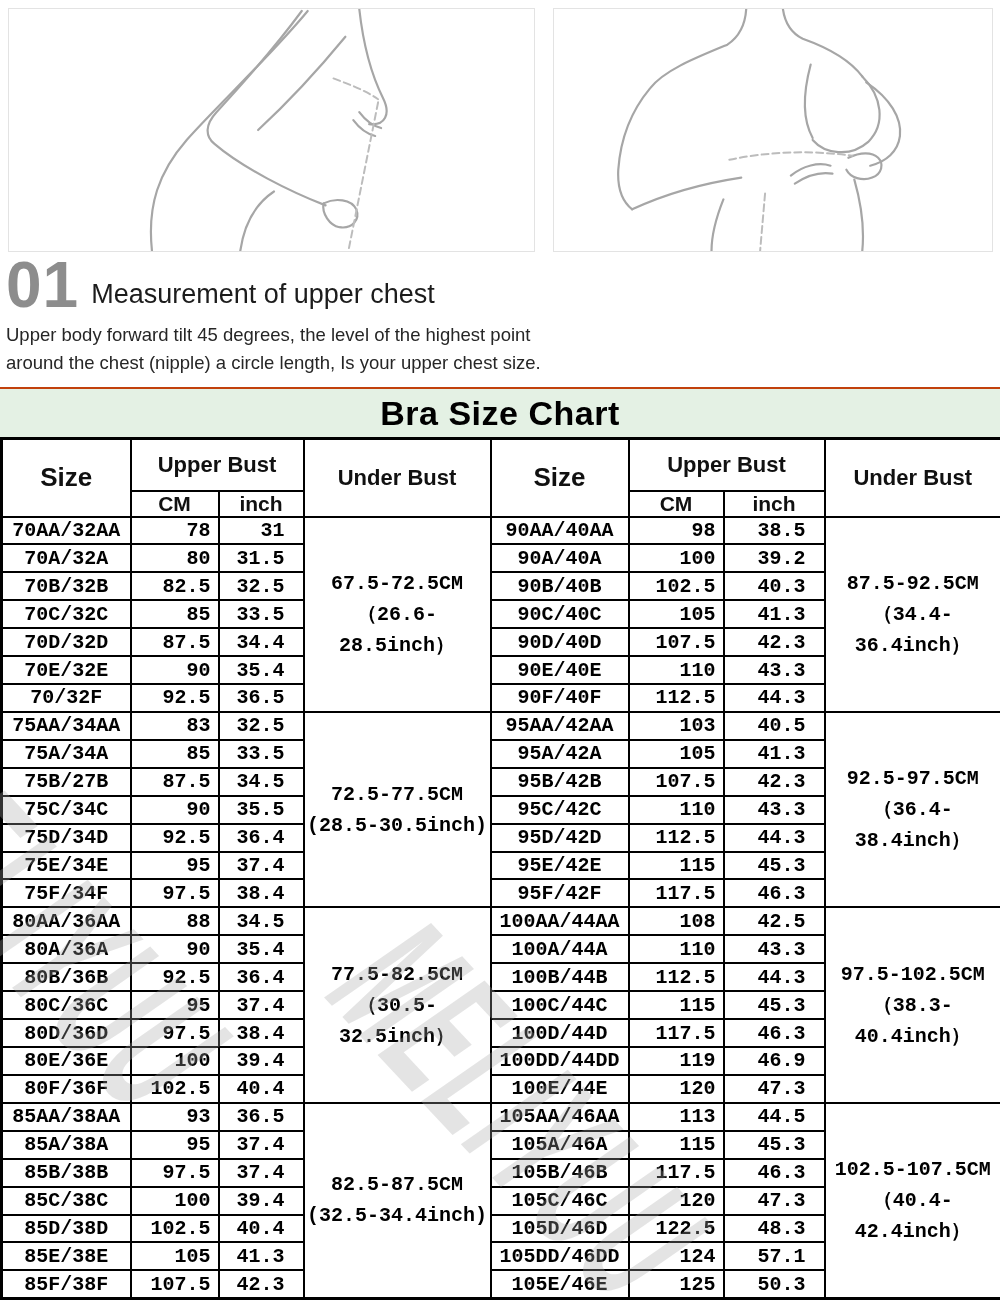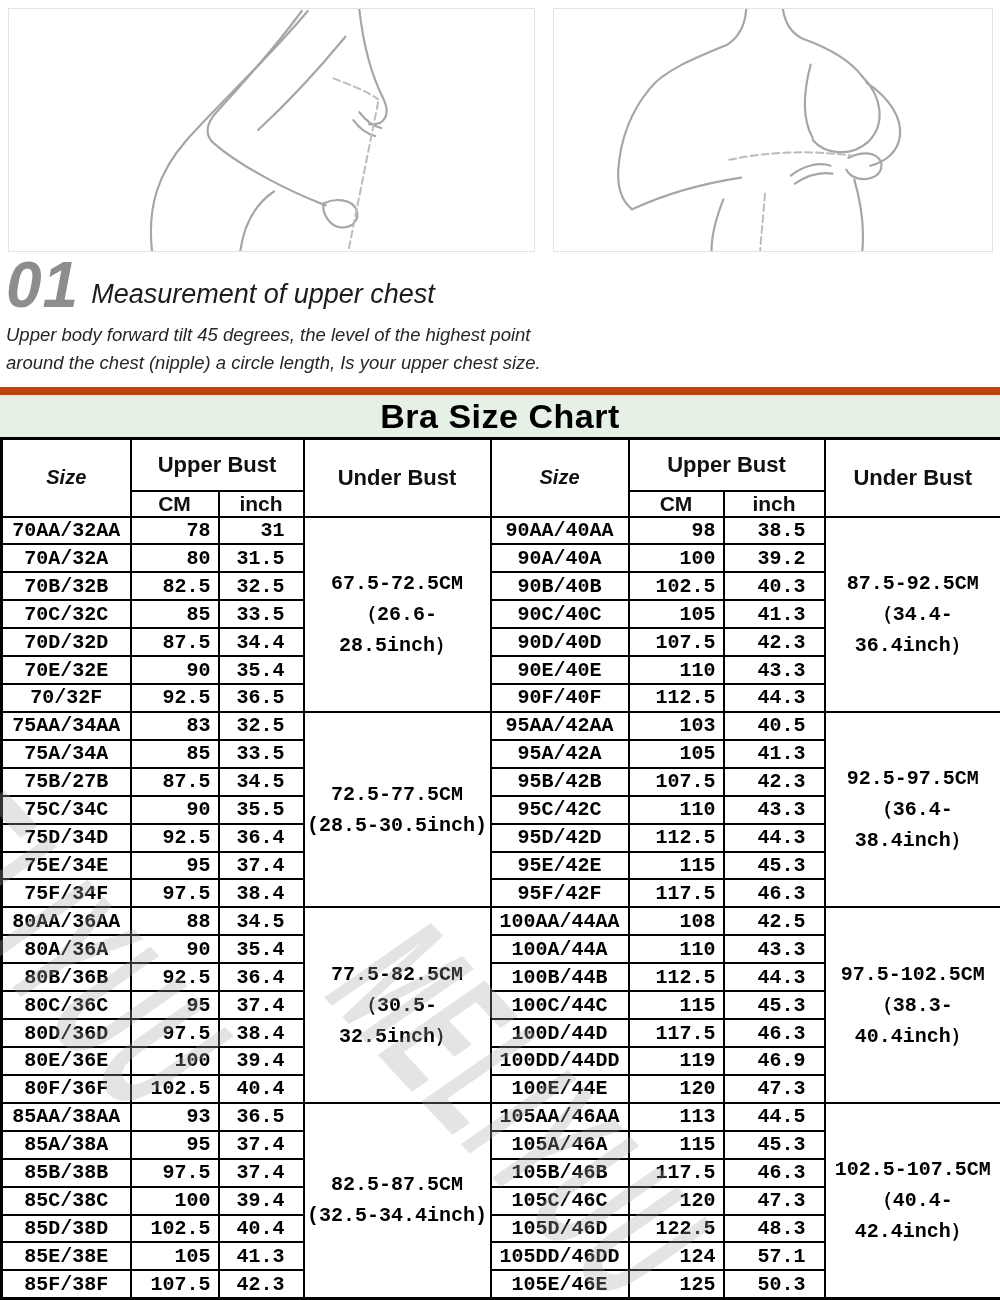--- a/index.html
+++ b/index.html
@@ -15,48 +15,48 @@
     background: #fff; border: 1px solid #e3e3e3; box-sizing: border-box;
   }
   #figure-box-1 { left: 8px;  width: 527px; }
   #figure-box-2 { left: 553px; width: 440px; }
   .figure-box svg { width: 100%; height: 100%; display: block; }
   .line-art { stroke: #a6a6a6; stroke-width: 2.2; fill: none; stroke-linecap: round; stroke-linejoin: round; }
   .tape-line { stroke: #bcbcbc; stroke-width: 2; fill: none; stroke-dasharray: 7 4; stroke-linecap: round; }
 
   
   .step { position: absolute; top: 257px; }
-  #step-1 { left: 6px;  width: 537px; font-style: italic; }
+  #step-1 { left: 6px;  width: 537px; }
   #step-2 { left: 553px; width: 447px; }
   .step-header { display: flex; align-items: flex-end; }
   .step-number {
     font-size: 64px; font-weight: bold; color: #8d8d8d;
     line-height: 0.88; letter-spacing: 1px;
   }
   .step-title { font-size: 27px; color: #1c1c1c; margin: 0 0 3px 12px; white-space: nowrap; }
   .step-desc { margin-top: 8px; font-size: 18.5px; line-height: 1.48; color: #262626; }
   #step-2 .step-desc { padding-left: 30px; }
 
   
   .title-band {
     position: absolute; left: 0; top: 387px; width: 1000px; height: 50px;
-    background: #e4f1e4; border-top: 8px solid #c2410c; box-sizing: border-box;
+    background: #e4f1e4; border-top: 2px solid #c2410c; box-sizing: border-box;
     display: flex; align-items: center; justify-content: center;
   }
   .chart-title { font-size: 34px; font-weight: bold; color: #000; letter-spacing: 0.5px; }
 
   
   .size-table {
     position: absolute; left: 0; top: 437px; width: 1000px; height: 863px;
     border-collapse: collapse; table-layout: fixed;
     border: 3px solid #000;
   }
   .size-table th, .size-table td { border: 2px solid #000; padding: 0; box-sizing: border-box; }
   .size-table thead th { font-family: "Liberation Sans", sans-serif; font-weight: bold; background: #fff; }
-  .th-size   { font-size: 20px; height: 40px; font-style: italic; }
+  .th-size   { font-size: 26px; height: 40px; }
   .th-upper  { font-size: 22px; height: 52px; }
   .th-under  { font-size: 22px; }
   .th-unit   { font-size: 21px; height: 26px; margin-top: 40px; }
   .size-table tbody td {
     font-family: "Liberation Mono", monospace; font-weight: bold;
     font-size: 20px; color: #000; height: 26px; vertical-align: middle;
   }
   td.size-cell { text-align: center; }
   td.num-cell  { text-align: right; }
   td.cm-cell   { padding-right: 7px; }

